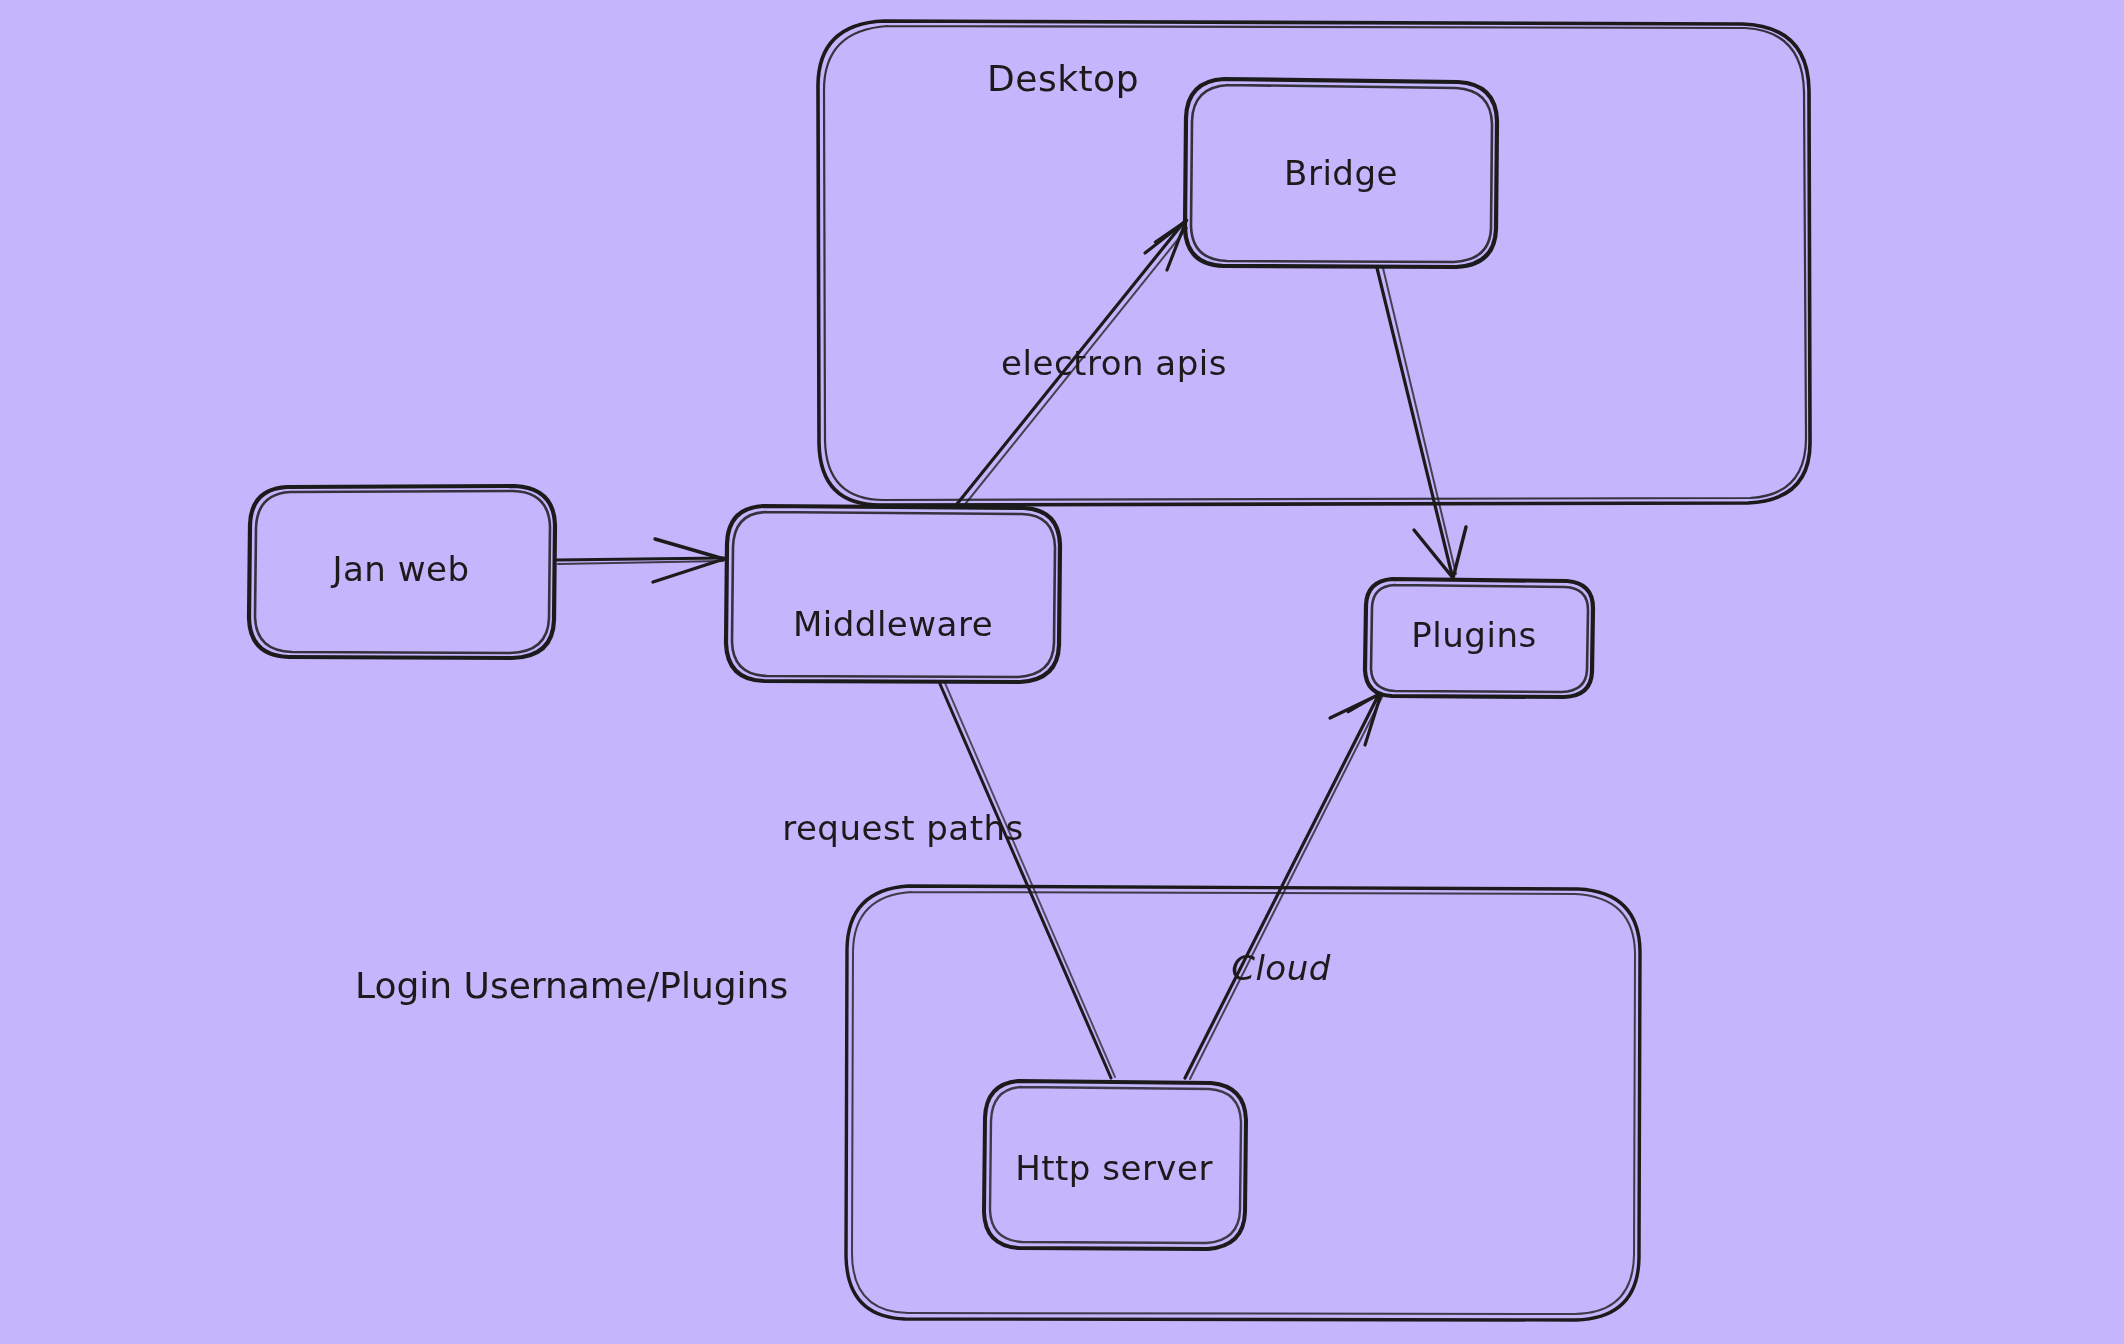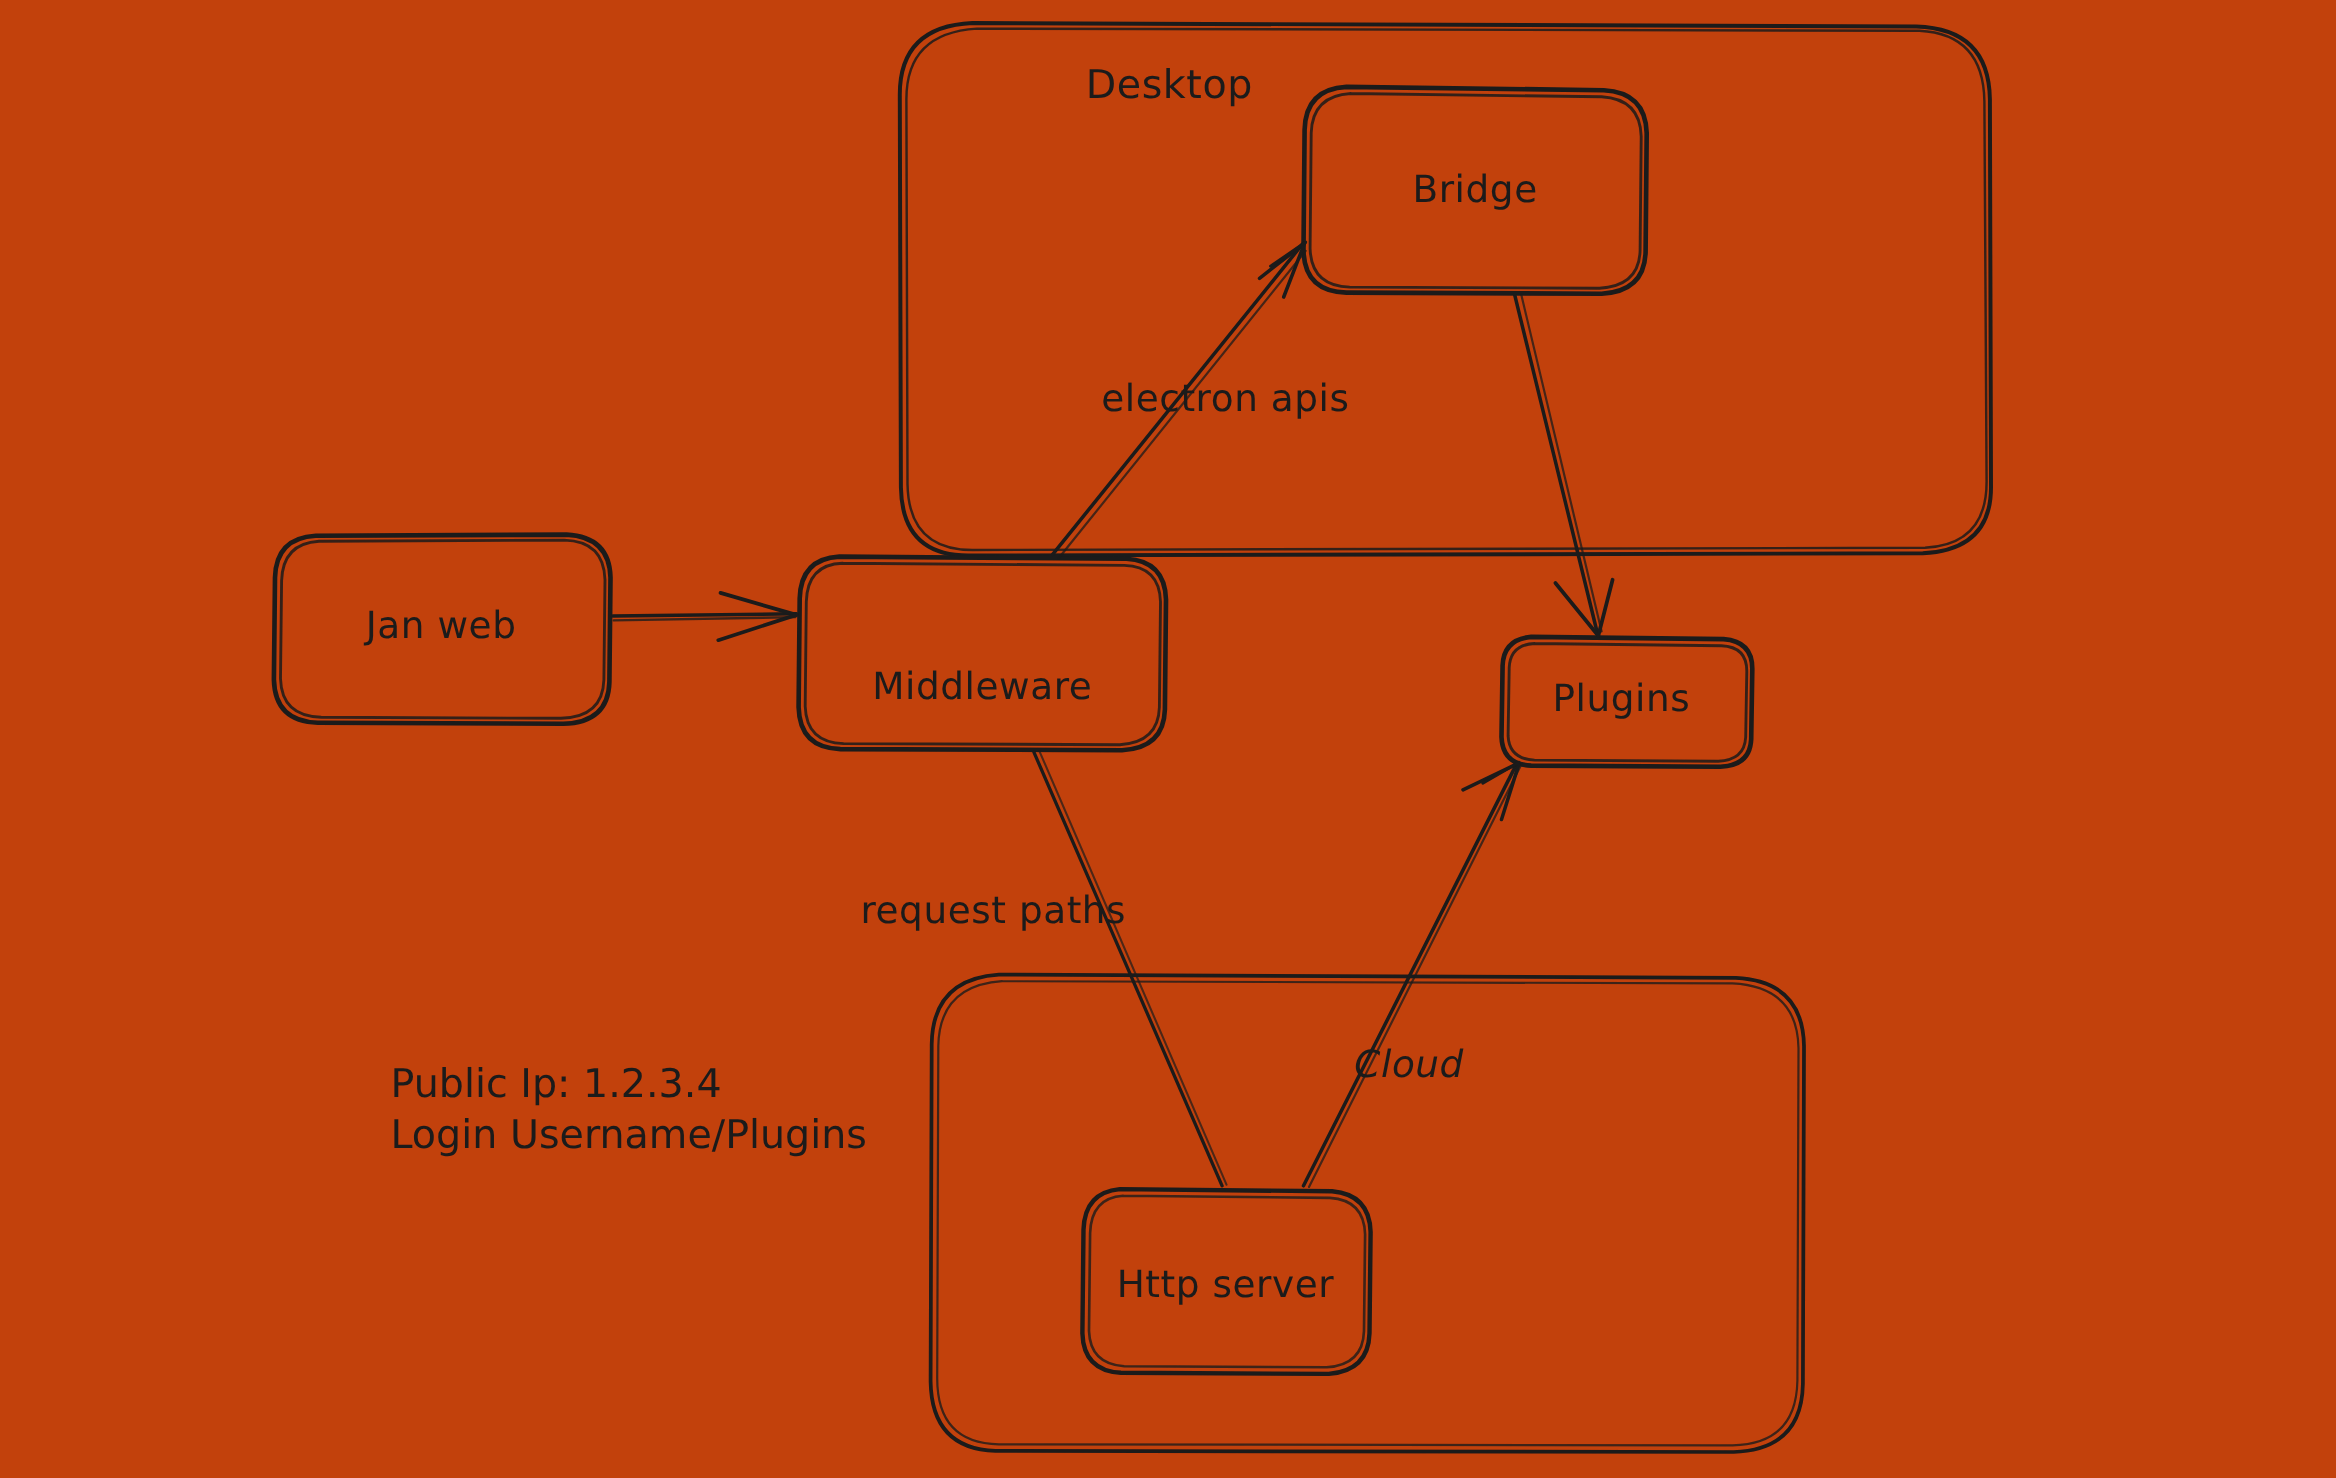--- a/index.html
+++ b/index.html
@@ -5,21 +5,21 @@
 <style>
   html, body {
     margin: 0;
     padding: 0;
     background: #ffffff;
   }
   #canvas {
     position: relative;
     width: 2124px;
     height: 1344px;
-    background: #c2410c;
+    background: #c4b5fd;
     overflow: hidden;
     font-family: "DejaVu Sans", sans-serif;
   }
   #canvas svg.layer {
     position: absolute;
     top: 0;
     left: 0;
     width: 2124px;
     height: 1344px;
   }
@@ -151,17 +151,16 @@
 
   <div class="hand-label node-label" style="left:1474px; top:635px;">Plugins</div>
 
   <div class="hand-label node-label" style="left:1114px; top:1168px;">Http server</div>
 
   <div class="hand-label edge-label" style="left:1070px; top:363px;margin-left:44px;">electron apis</div>
 
   <div class="hand-label edge-label" style="left:903px; top:813px;margin-top:15px;">request paths</div>
 
   <div class="note-block" style="left:355px; top:963px;">
-    <span class="note-line">Public Ip: 1.2.3.4</span>
     <span class="note-line">Login Username/Plugins</span>
   </div>
 
 </div>
 
 </body></html>

